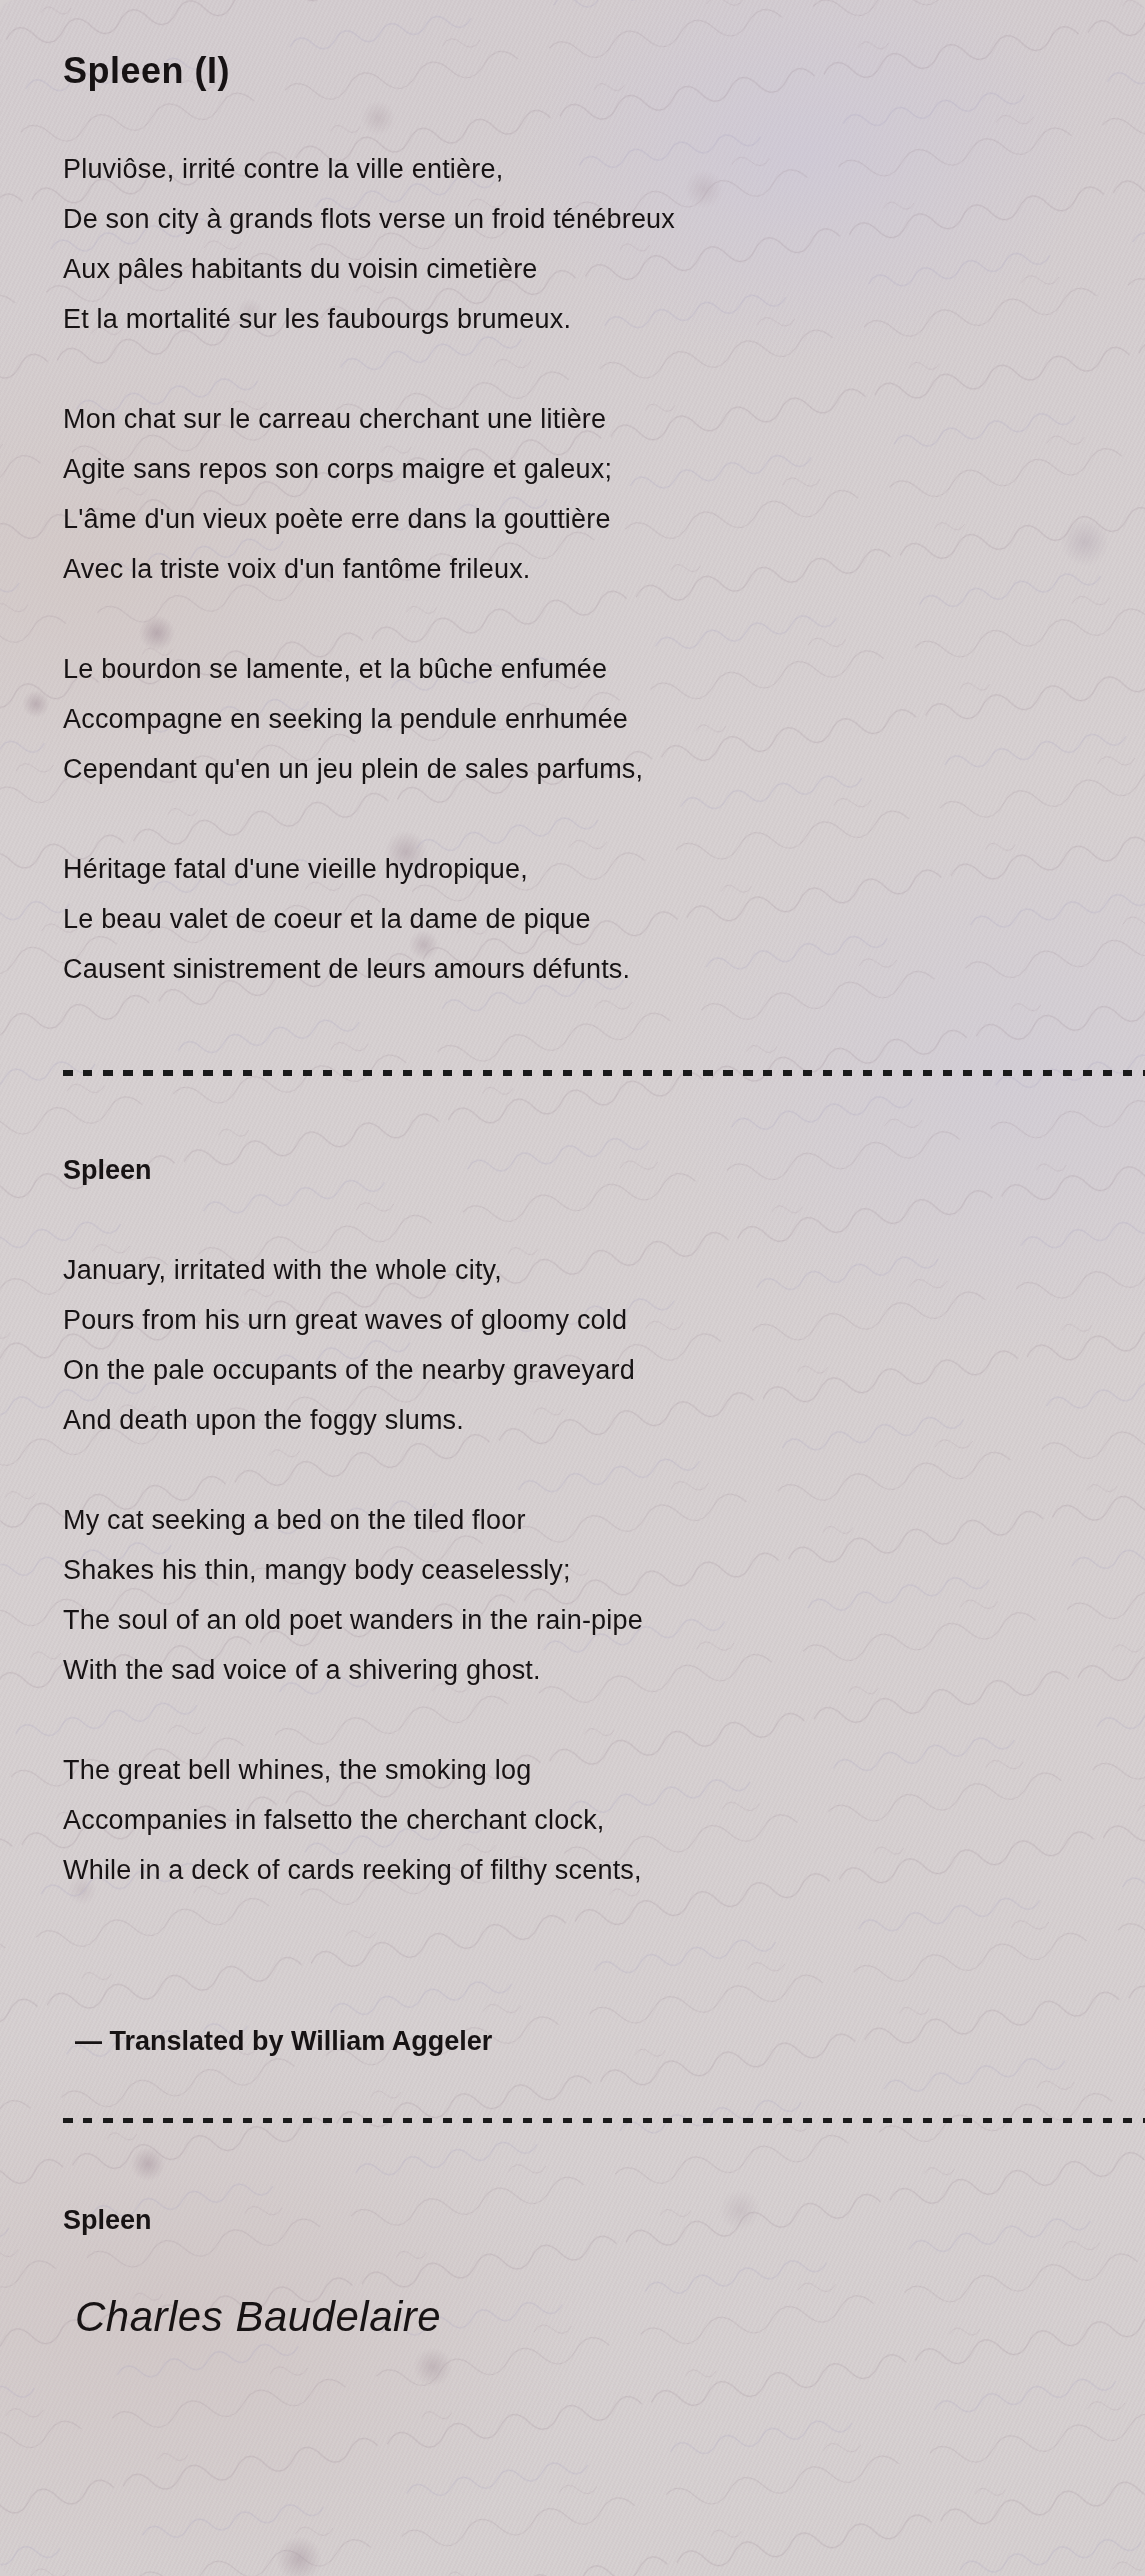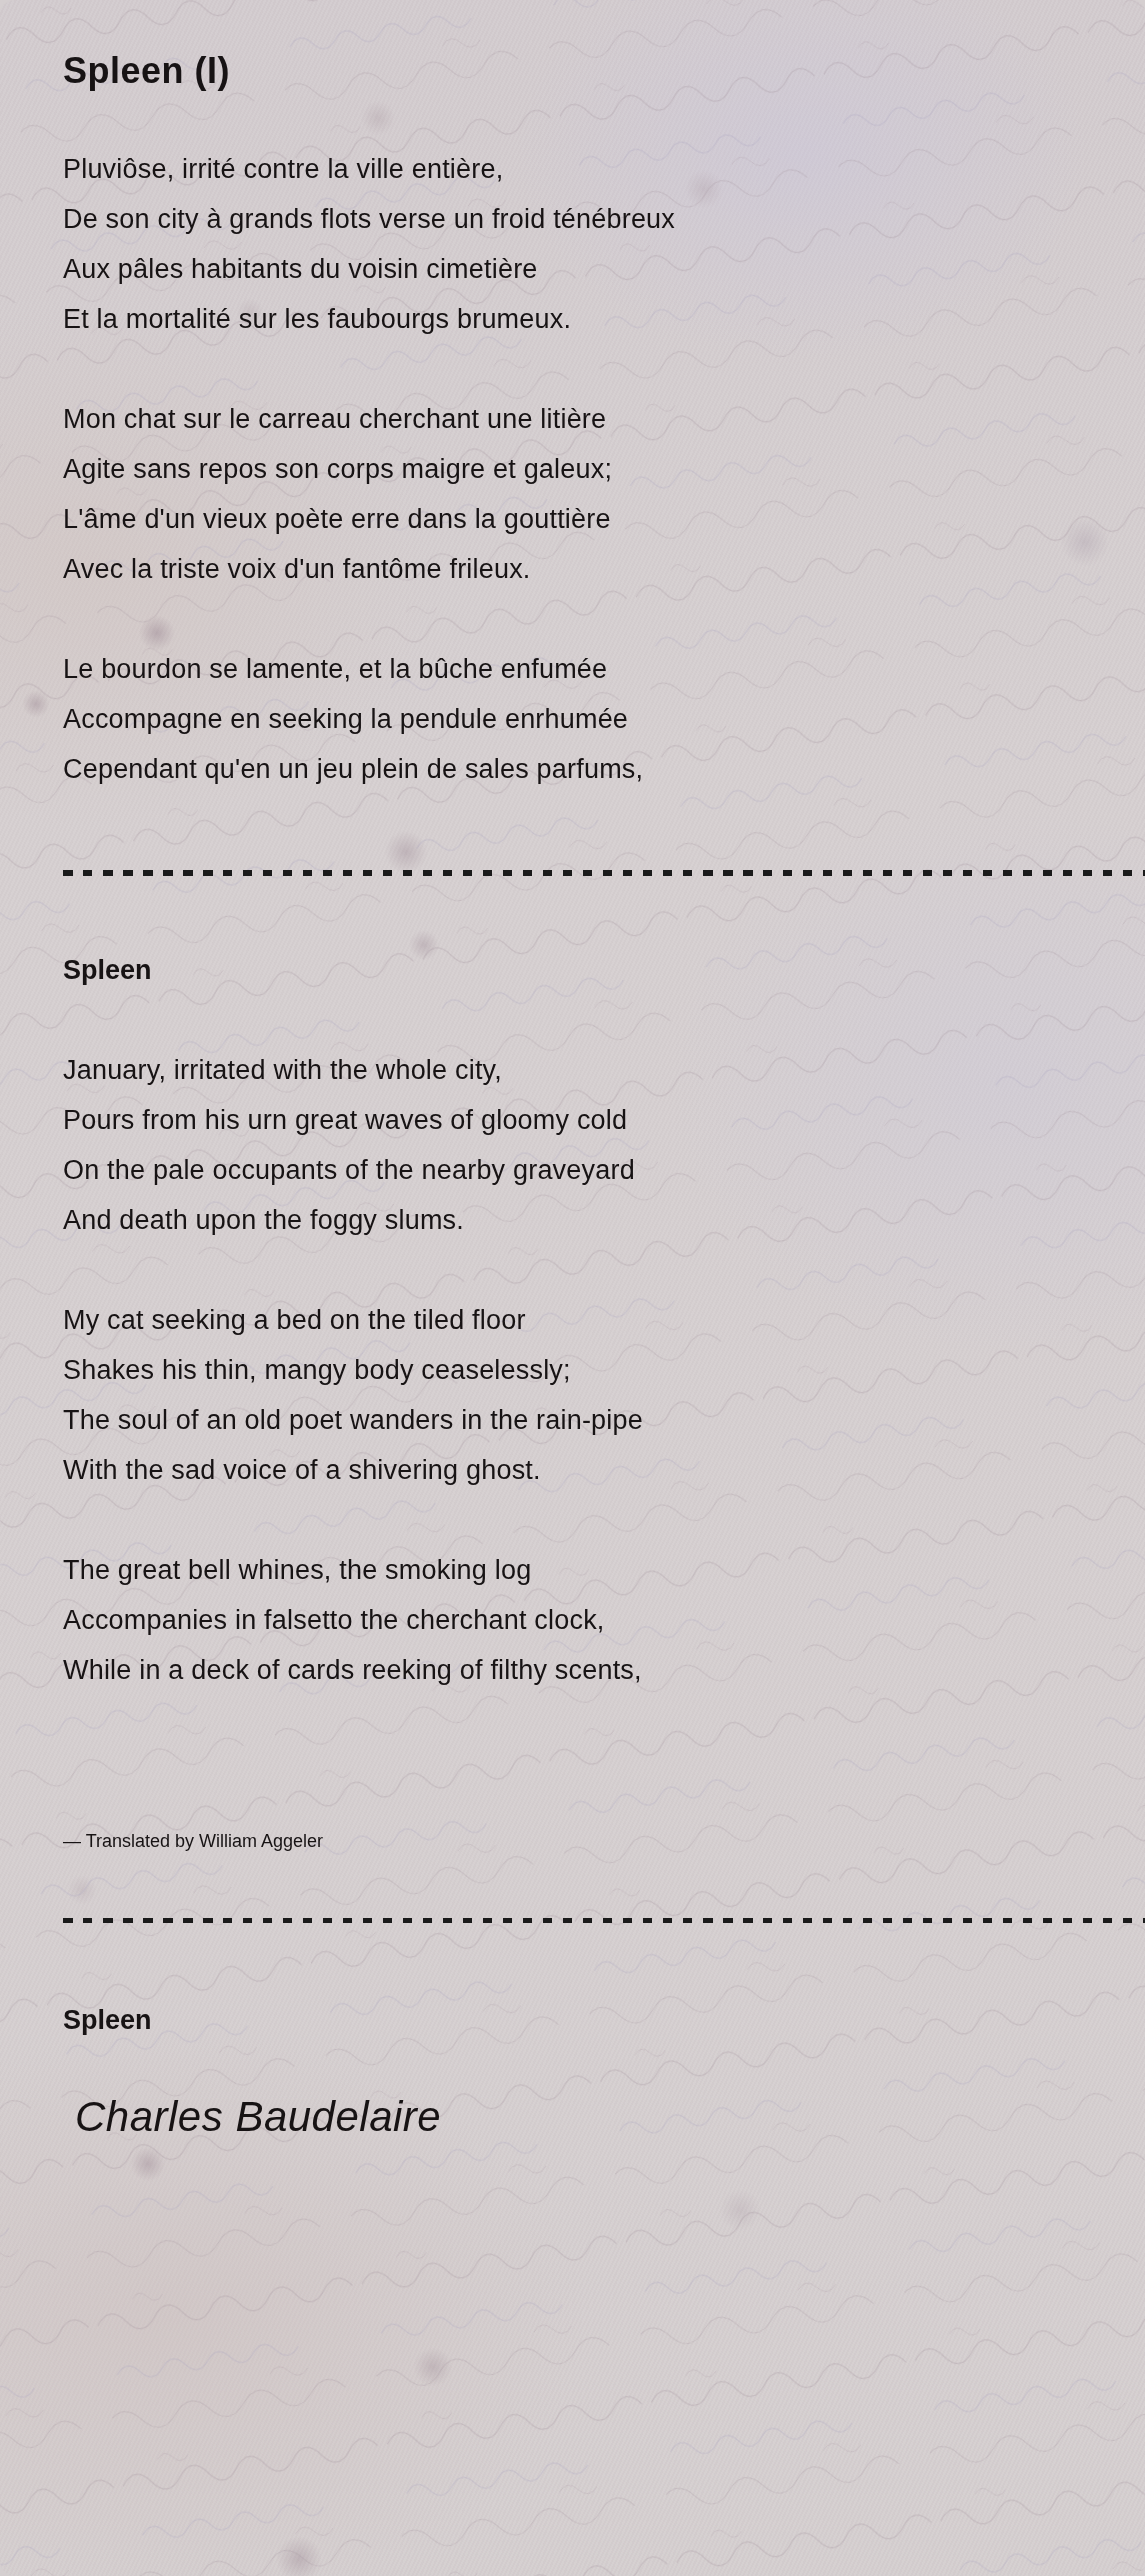--- a/index.html
+++ b/index.html
@@ -79,24 +79,24 @@
     font-weight: bold;
     margin: 69px 0 50px 0;
   }
   h2.footer-heading {
     font-size: 27px;
     line-height: 50px;
     font-weight: bold;
     margin: 72px 0 0 0;
   }
   p.credit {
-    font-size: 18px;
+    font-size: 27px;
     line-height: 50px;
-    font-weight: normal;
-    margin: 121px 0 0 0;
+    font-weight: bold;
+    margin: 121px 0 0 12px;
   }
   p.author {
     font-size: 42px;
     line-height: 50px;
     font-style: italic;
     font-weight: normal;
     margin: 47px 0 0 12px;
     letter-spacing: 0.5px;
   }
 </style>
@@ -133,20 +133,25 @@
           <p class="line">Mon chat sur le carreau cherchant une litière</p>
           <p class="line">Agite sans repos son corps maigre et galeux;</p>
           <p class="line">L'âme d'un vieux poète erre dans la gouttière</p>
           <p class="line">Avec la triste voix d'un fantôme frileux.</p>
         </div>
         <div class="stanza">
           <p class="line">Le bourdon se lamente, et la bûche enfumée</p>
           <p class="line">Accompagne en seeking la pendule enrhumée</p>
           <p class="line">Cependant qu'en un jeu plein de sales parfums,</p>
         </div>
+        <div class="stanza">
+          <p class="line">Héritage fatal d'une vieille hydropique,</p>
+          <p class="line">Le beau valet de coeur et la dame de pique</p>
+          <p class="line">Causent sinistrement de leurs amours défunts.</p>
+        </div>
       </section>
 
     <div class="divider divider-top"></div>
 
     <h2 class="section-heading">Spleen</h2>
 
     <section>
         <div class="stanza">
           <p class="line">January, irritated with the whole city,</p>
           <p class="line">Pours from his urn great waves of gloomy cold</p>

